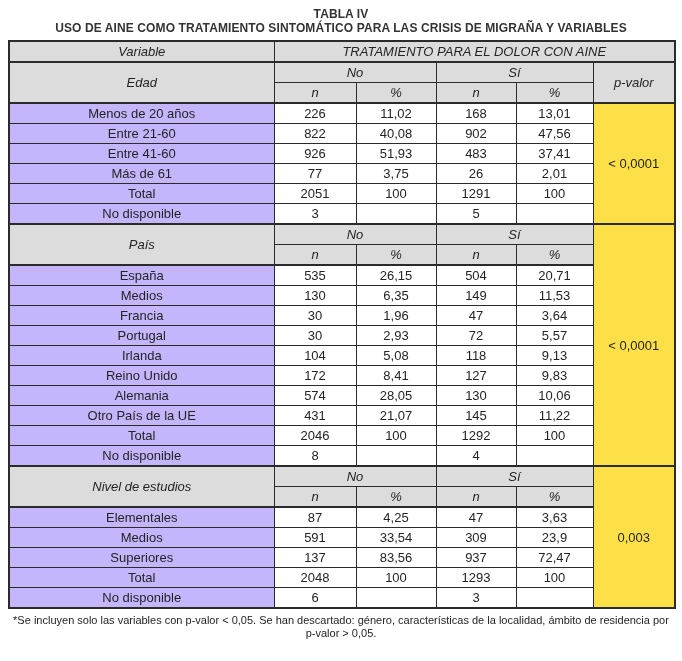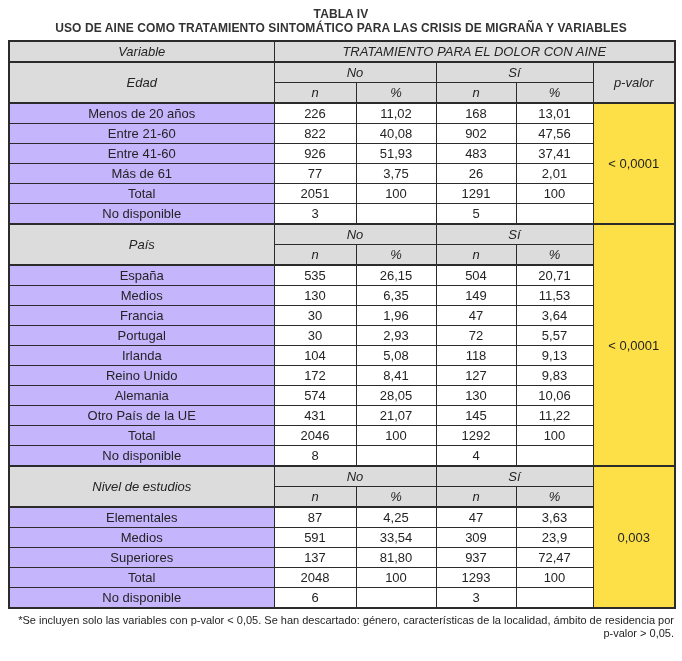--- a/index.html
+++ b/index.html
@@ -42,21 +42,21 @@
   }
   td.lbl { text-align:center; padding-left:5px; background:#c4b5fd; }
   td.num { text-align:center; background:#ffffff; }
   td.pcell { text-align:center; background:#fde047; }
   tr.sec > td, tr.first > td { border-top:2px solid #2b2b2b; }
   .footnote {
     margin:5px 8px 0 8px;
     font-size:11px;
     line-height:13px;
     color:#242424;
-    text-align:right;
+    text-align:center;
   }
 </style>
 </head>
 <body>
 
 <div class="page">
 
   <div class="titles">
     <div>TABLA IV</div>
     <div>USO DE AINE COMO TRATAMIENTO SINTOMÁTICO PARA LAS CRISIS DE MIGRAÑA Y VARIABLES</div>
@@ -242,21 +242,21 @@
     <tr>
       <td class="lbl">Medios</td>
       <td class="num">591</td>
       <td class="num">33,54</td>
       <td class="num">309</td>
       <td class="num">23,9</td>
     </tr>
     <tr>
       <td class="lbl">Superiores</td>
       <td class="num">137</td>
-      <td class="num">81,80</td>
+      <td class="num">83,56</td>
       <td class="num">937</td>
       <td class="num">72,47</td>
     </tr>
     <tr>
       <td class="lbl">Total</td>
       <td class="num">2048</td>
       <td class="num">100</td>
       <td class="num">1293</td>
       <td class="num">100</td>
     </tr>

